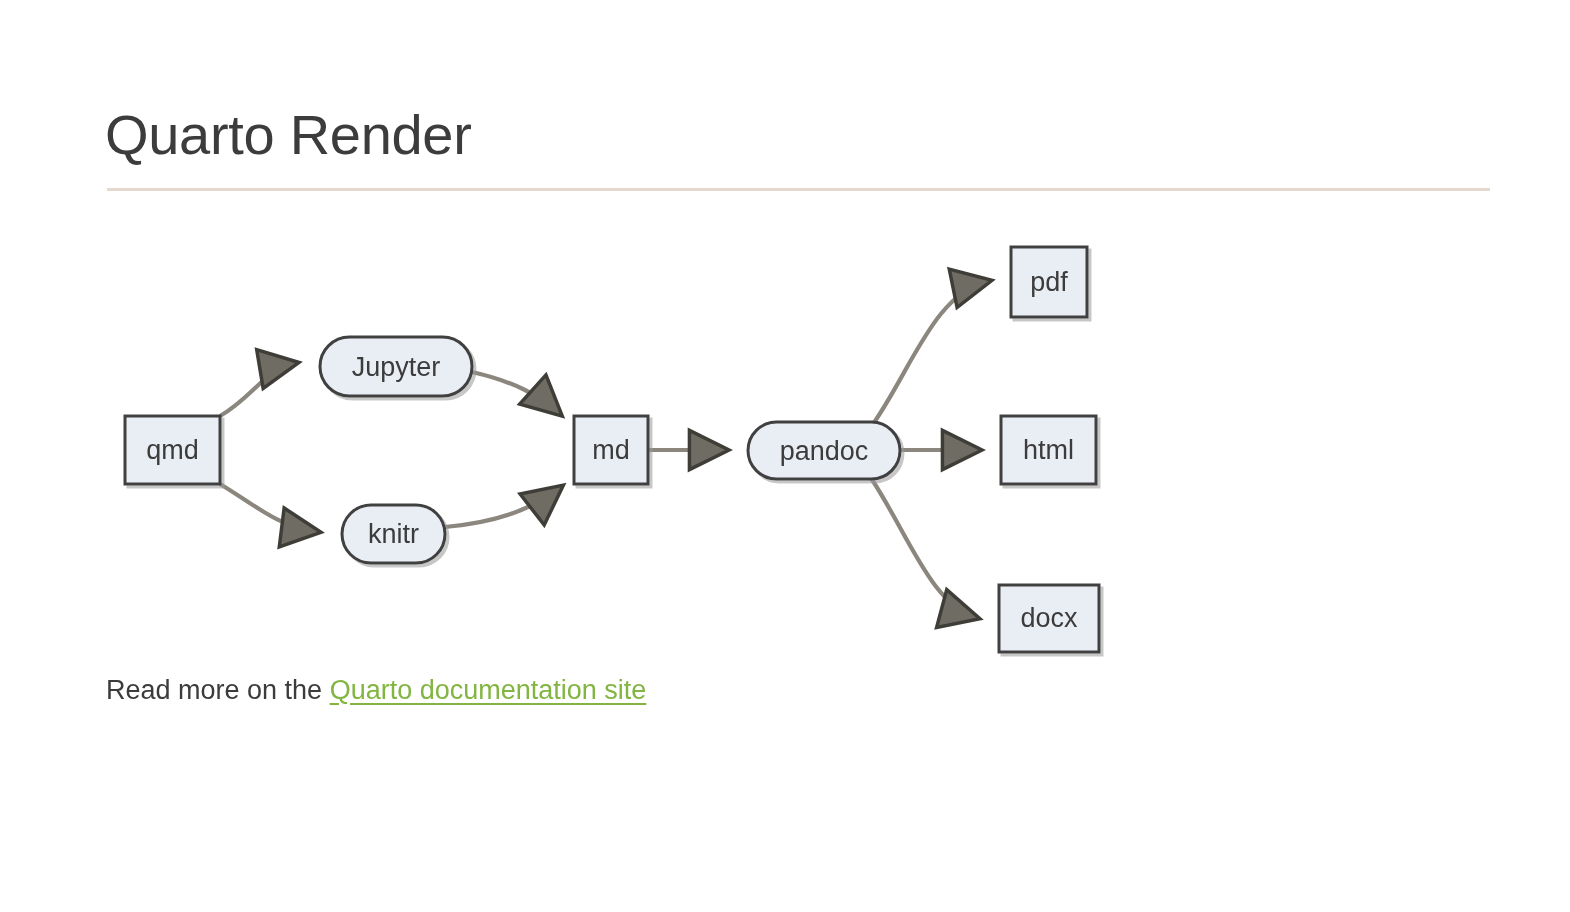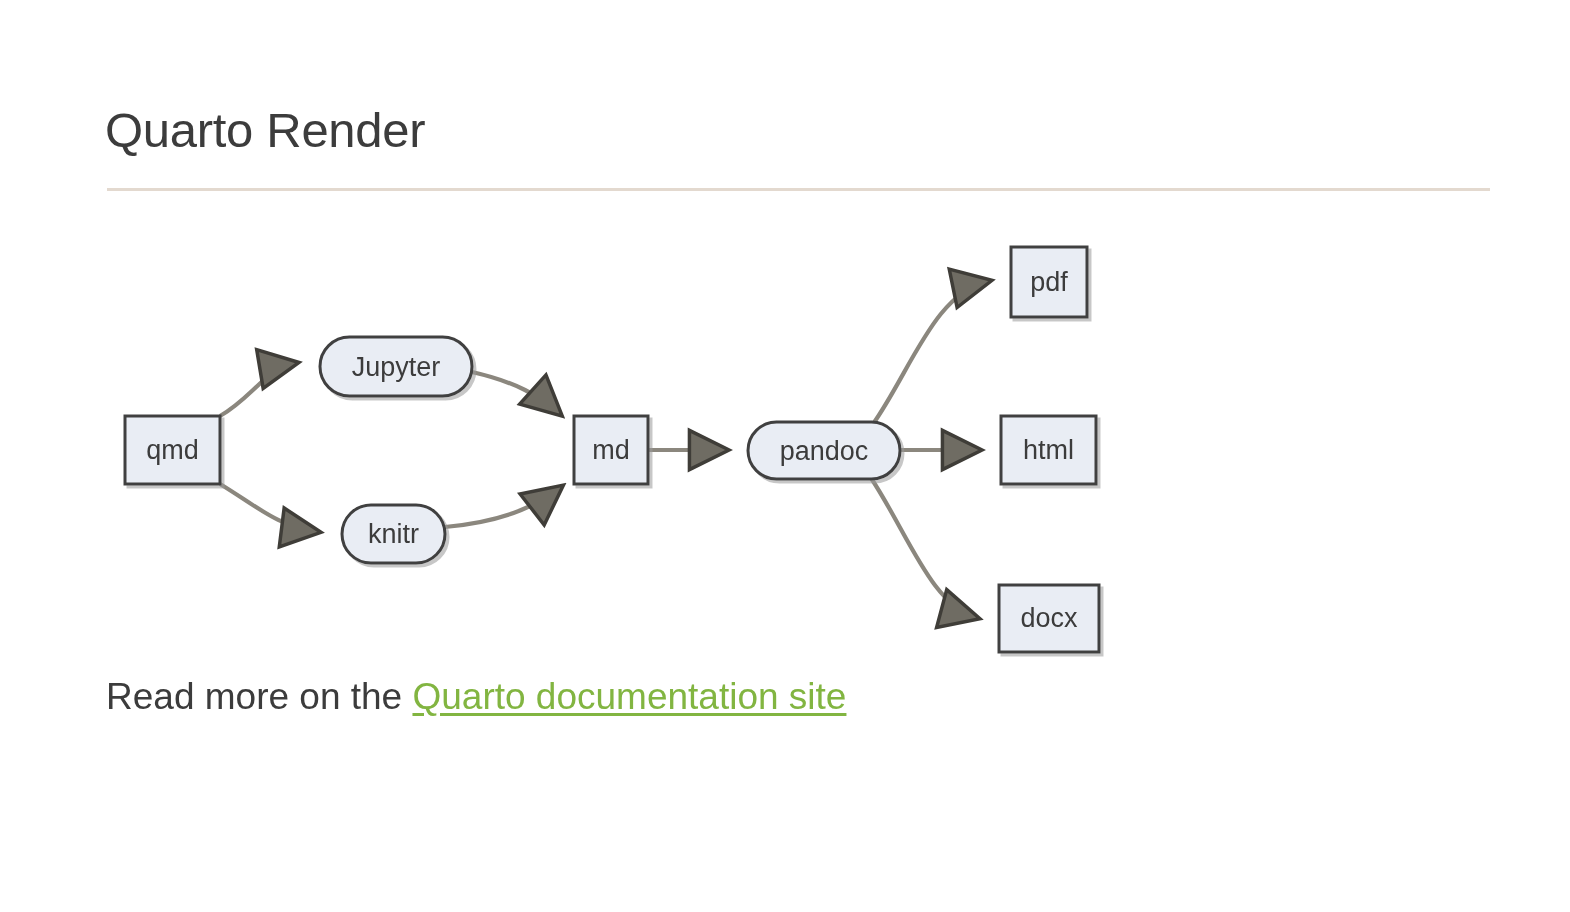--- a/index.html
+++ b/index.html
@@ -22,21 +22,21 @@
     left: 0; top: 0;
     width: 1570px;
     height: 912px;
   }
 
   
   .page-title {
     position: absolute;
     left: 105px;
     top: 104px;
-    font-size: 49px;
+    font-size: 56px;
     font-weight: 400;
     letter-spacing: -0.3px;
     line-height: 1.1;
     color: #3c3c3c;
     margin: 0;
     white-space: nowrap;
   }
 
   .title-rule {
     position: absolute;
@@ -63,21 +63,21 @@
     font-family: "Liberation Sans", sans-serif;
     font-size: 27px;
     fill: #3c3c3c;
   }
 
   
   .read-more {
     position: absolute;
     left: 106px;
     top: 672px;
-    font-size: 37px;
+    font-size: 27px;
     line-height: 1.35;
     color: #3c3c3c;
     white-space: nowrap;
     margin: 0;
   }
   .read-more a {
     color: #82b541;
     text-decoration: underline;
     text-decoration-color: #82b541;
     text-underline-offset: 4px;

